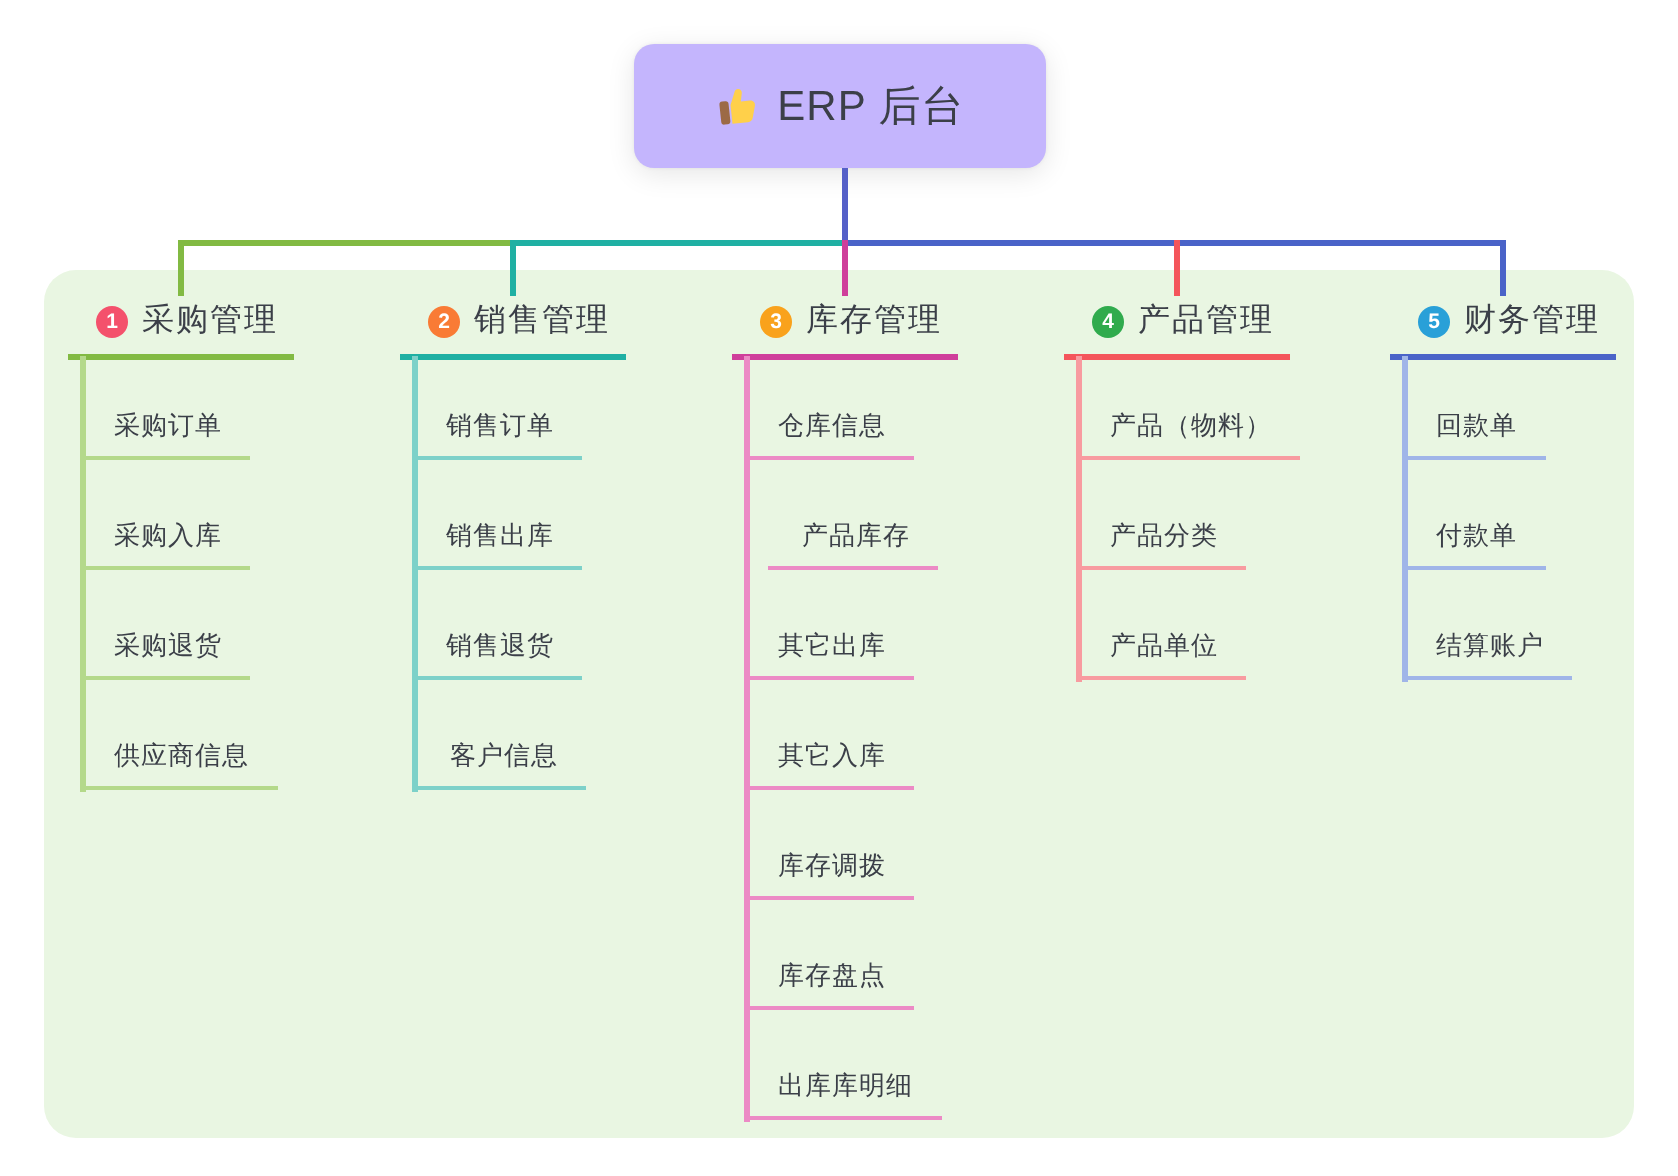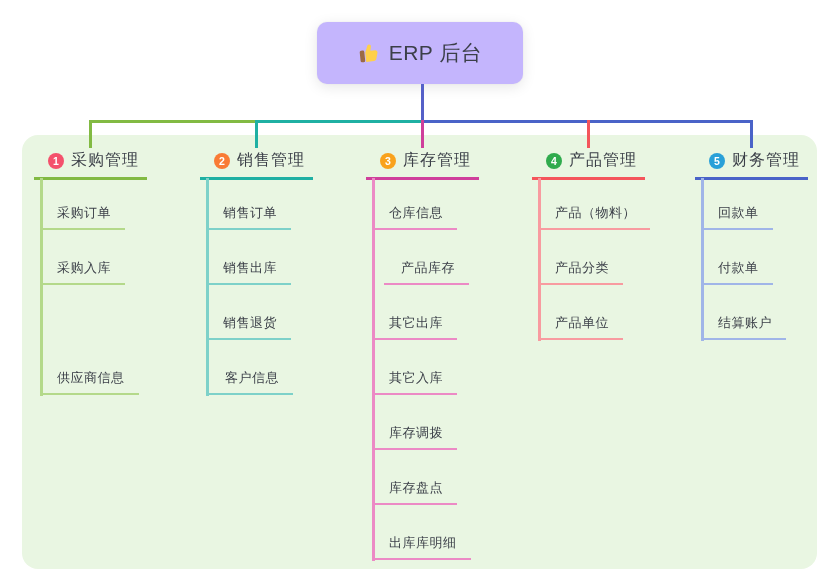--- a/index.html
+++ b/index.html
@@ -50,20 +50,21 @@
     <div class="line" style="left: 256.5px; top: 120px; width: 166px; height: 3px; background: rgb(31, 176, 163);"></div>
     <div class="line" style="left: 422.5px; top: 120px; width: 330.5px; height: 3px; background: rgb(74, 99, 200);"></div>
     <div class="line" style="left: 89px; top: 120px; width: 3px; height: 28px; background: rgb(130, 186, 67);"></div>
     <div class="branch-header" style="left: 34px; top: 150px; min-width: 113px; border-bottom: 3px solid rgb(130, 186, 67);">
       <span class="badge" style="background: rgb(244, 81, 108);">1</span>
       <span>采购管理</span>
     </div>
     <div class="line" style="left: 40px; top: 178px; width: 2.5px; height: 217.5px; background: rgb(180, 217, 138);"></div>
     <div class="child-node" style="left: 40px; top: 204px; border-bottom: 2.5px solid rgb(180, 217, 138);"><span>采购订单</span></div>
     <div class="child-node" style="left: 40px; top: 259px; border-bottom: 2.5px solid rgb(180, 217, 138);"><span>采购入库</span></div>
+    <div class="child-node" style="left: 40px; top: 314px; border-bottom: 2.5px solid rgb(180, 217, 138);"><span>采购退货</span></div>
     <div class="child-node" style="left: 40px; top: 369px; border-bottom: 2.5px solid rgb(180, 217, 138);"><span>供应商信息</span></div>
     <div class="line" style="left: 255px; top: 120px; width: 3px; height: 28px; background: rgb(31, 176, 163);"></div>
     <div class="branch-header" style="left: 200px; top: 150px; min-width: 113px; border-bottom: 3px solid rgb(31, 176, 163);">
       <span class="badge" style="background: rgb(249, 123, 53);">2</span>
       <span>销售管理</span>
     </div>
     <div class="line" style="left: 206px; top: 178px; width: 2.5px; height: 217.5px; background: rgb(125, 209, 201);"></div>
     <div class="child-node" style="left: 206px; top: 204px; border-bottom: 2.5px solid rgb(125, 209, 201);"><span>销售订单</span></div>
     <div class="child-node" style="left: 206px; top: 259px; border-bottom: 2.5px solid rgb(125, 209, 201);"><span>销售出库</span></div>
     <div class="child-node" style="left: 206px; top: 314px; border-bottom: 2.5px solid rgb(125, 209, 201);"><span>销售退货</span></div>

